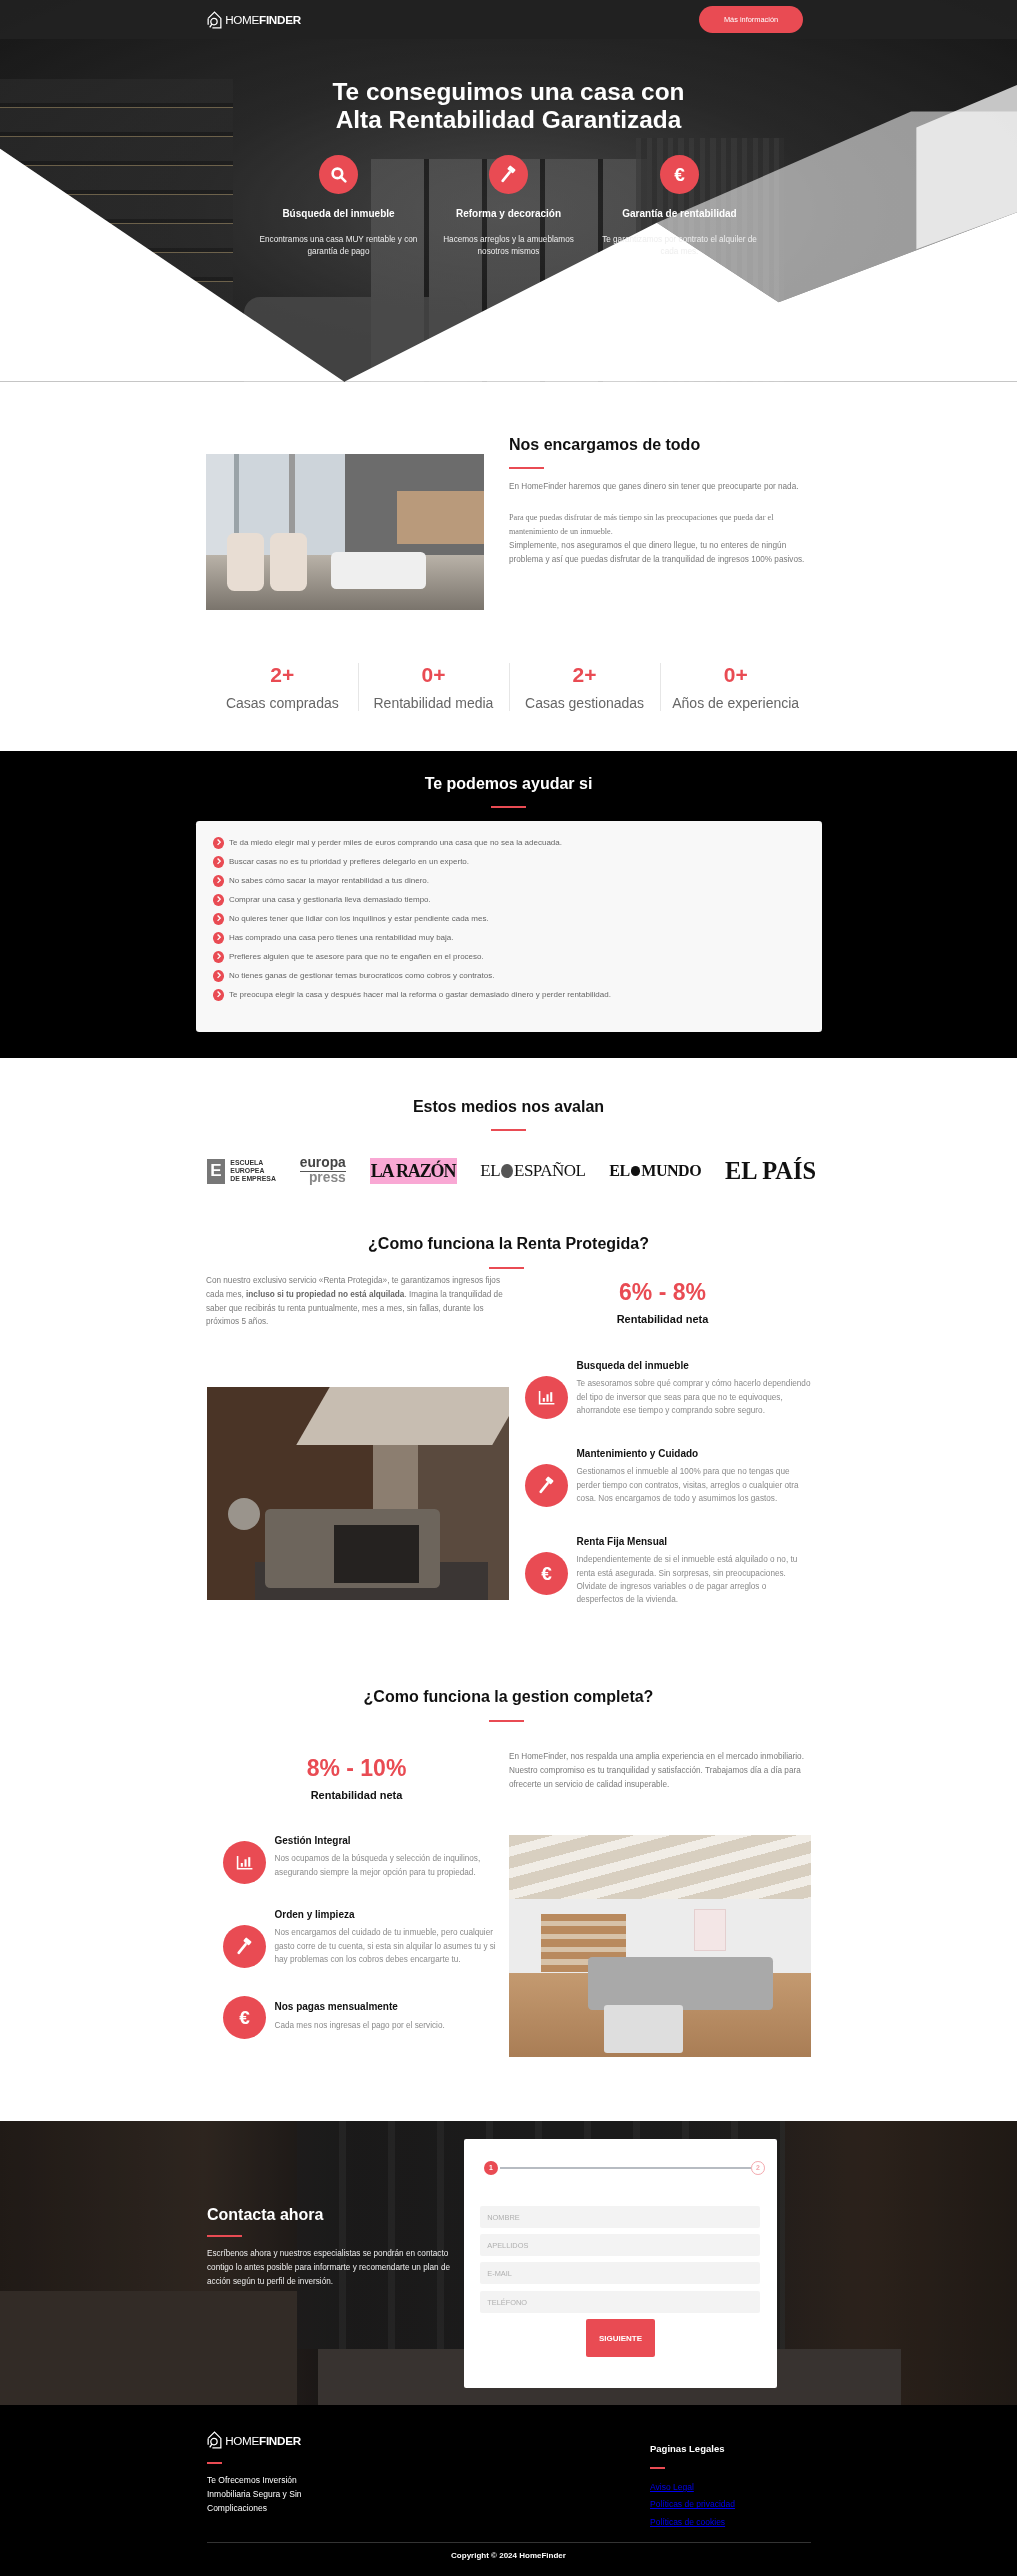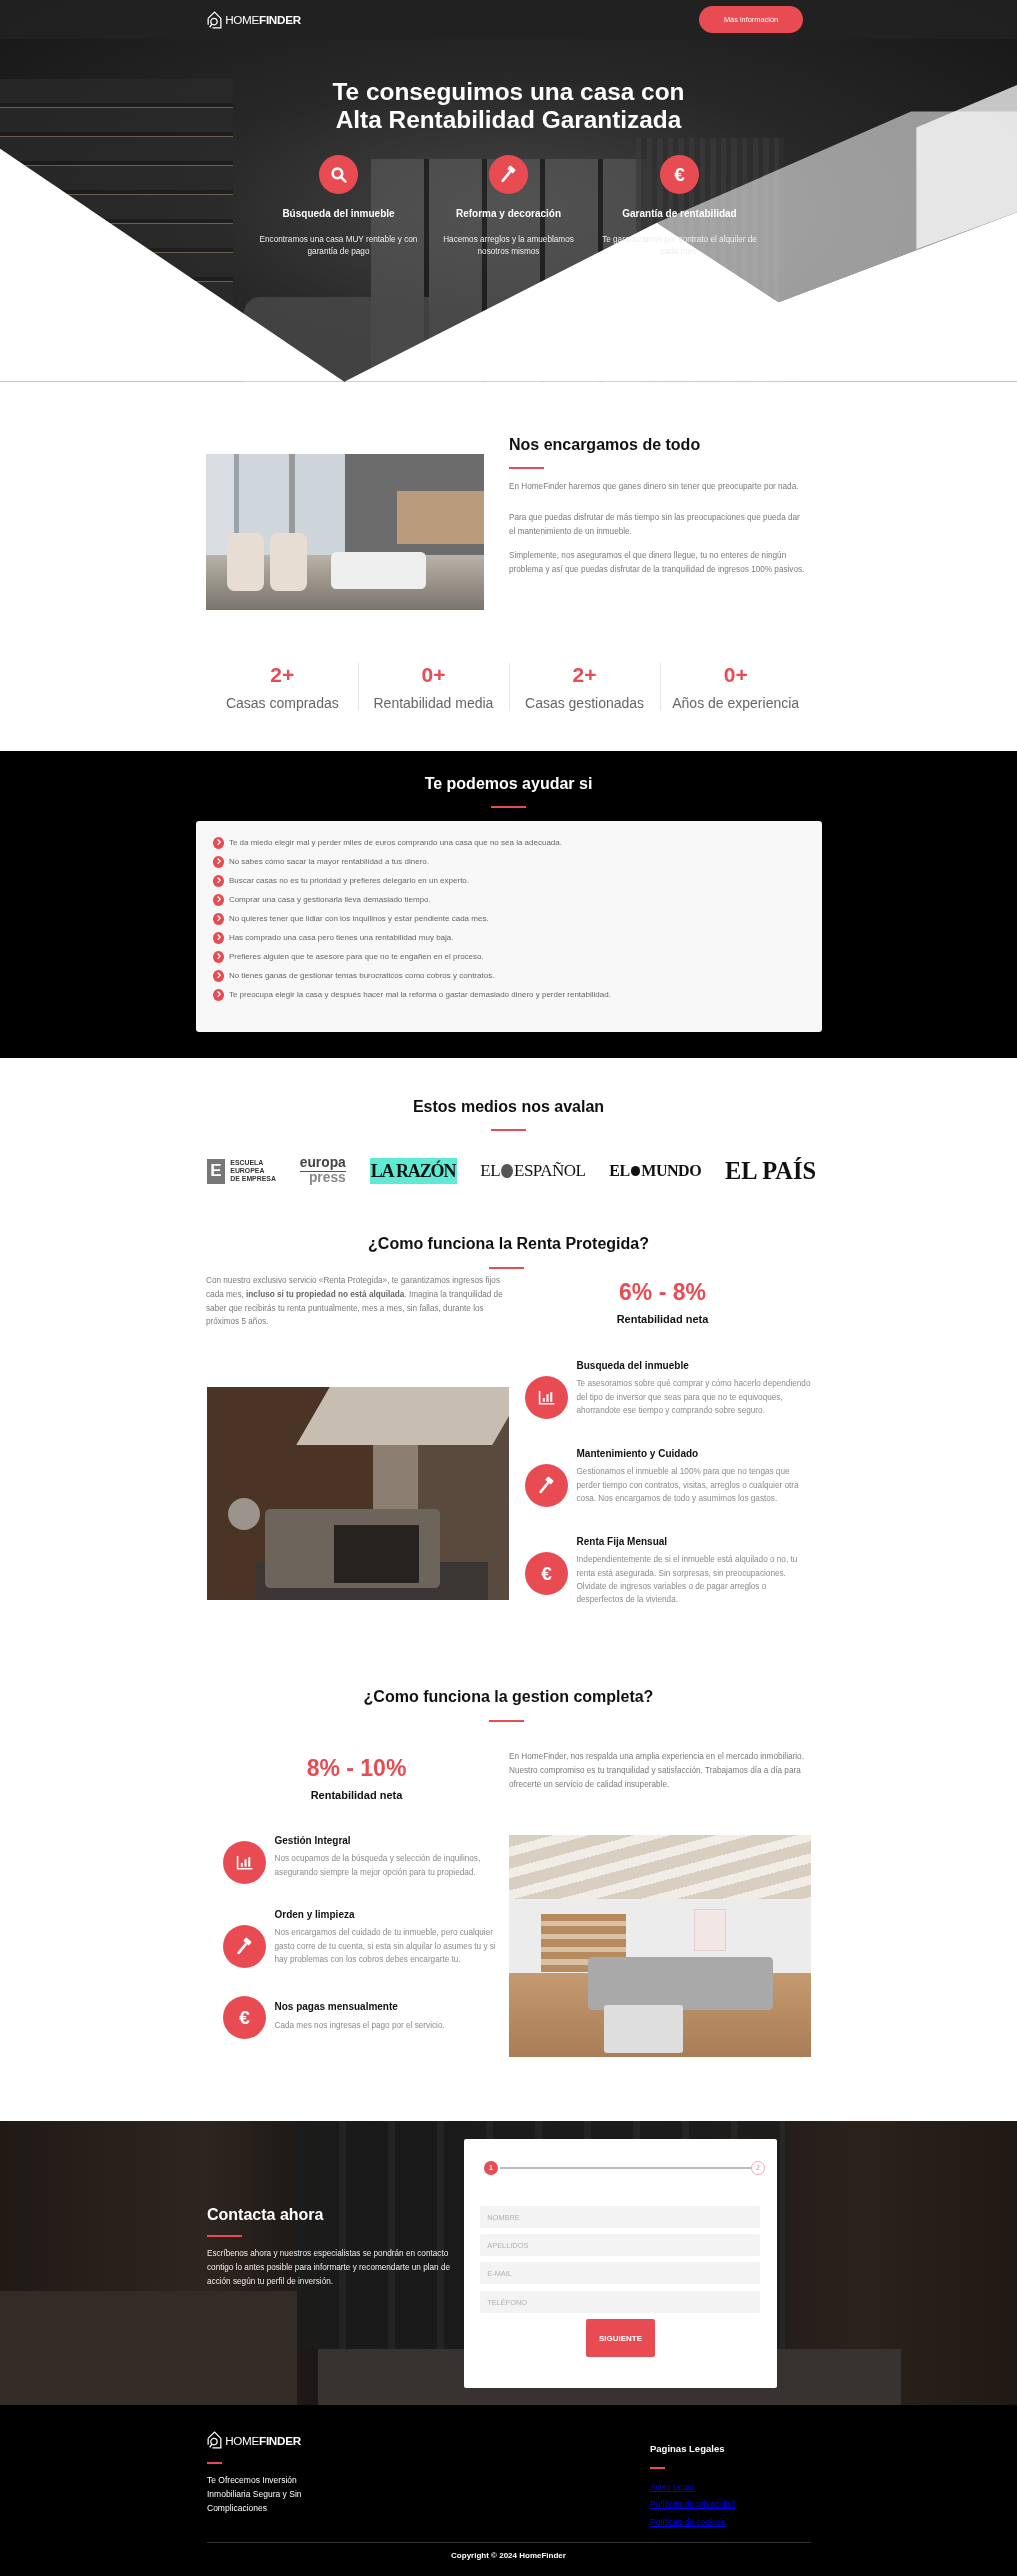--- a/index.html
+++ b/index.html
@@ -174,21 +174,21 @@
   <div class="abs floor"></div>
   <div class="abs cab"></div>
   <div class="abs chair1"></div>
   <div class="abs chair2"></div>
   <div class="abs sofa"></div>
 </div>
 <h2 class="abs section-title" style="left:509px; top:436px;">Nos encargamos de todo</h2>
 <div class="abs accent-bar" style="left:509px; top:467px;"></div>
 <div class="abs" style="left:509px; top:480px; width:297px;">
   <p class="para" style="margin-bottom:17px;">En HomeFinder haremos que ganes dinero sin tener que preocuparte por nada.</p>
-  <p class="para" style="margin-bottom:11px;">Para que puedas disfrutar de más tiempo sin las preocupaciones que pueda dar el mantenimiento de un inmueble.</p>
+  <p class="para" style="margin-bottom:1px;font-family:Liberation Serif, serif;">Para que puedas disfrutar de más tiempo sin las preocupaciones que pueda dar el mantenimiento de un inmueble.</p>
   <p class="para">Simplemente, nos aseguramos el que dinero llegue, tu no enteres de ningún problema y así que puedas disfrutar de la tranquilidad de ingresos 100% pasivos.</p>
 </div>
 
 <div class="abs" style="left:207px; top:663px; width:604px; display:flex; align-items:center;">
   <div class="stat">
     <div class="num">2+</div>
     <div class="lbl">Casas compradas</div>
   </div>
   <div class="stat-div"></div>
   <div class="stat">
@@ -218,29 +218,29 @@
         </svg>
       </span>
       <span>Te da miedo elegir mal y perder miles de euros comprando una casa que no sea la adecuada.</span>
     </div>
   <div class="help-item">
       <span class="chev">
         <svg width="5.3" height="6.4" viewBox="0 0 10 12">
           <path d="M3 1 L8 6 L3 11" fill="none" stroke="#fff" stroke-width="2.5"></path>
         </svg>
       </span>
+      <span>Buscar casas no es tu prioridad y prefieres delegarlo en un experto.</span>
+    </div>
+  <div class="help-item">
+      <span class="chev">
+        <svg width="5.3" height="6.4" viewBox="0 0 10 12">
+          <path d="M3 1 L8 6 L3 11" fill="none" stroke="#fff" stroke-width="2.5"></path>
+        </svg>
+      </span>
       <span>No sabes cómo sacar la mayor rentabilidad a tus dinero.</span>
-    </div>
-  <div class="help-item">
-      <span class="chev">
-        <svg width="5.3" height="6.4" viewBox="0 0 10 12">
-          <path d="M3 1 L8 6 L3 11" fill="none" stroke="#fff" stroke-width="2.5"></path>
-        </svg>
-      </span>
-      <span>Buscar casas no es tu prioridad y prefieres delegarlo en un experto.</span>
     </div>
   <div class="help-item">
       <span class="chev">
         <svg width="5.3" height="6.4" viewBox="0 0 10 12">
           <path d="M3 1 L8 6 L3 11" fill="none" stroke="#fff" stroke-width="2.5"></path>
         </svg>
       </span>
       <span>Comprar una casa y gestionarla lleva demasiado tiempo.</span>
     </div>
   <div class="help-item">
@@ -293,21 +293,21 @@
     <div class="t">
       <div>ESCUELA</div>
       <div>EUROPEA</div>
       <div>DE EMPRESA</div>
     </div>
   </div>
   <div class="m-europa">
     <div class="a">europa</div>
     <div class="b">press</div>
   </div>
-  <div class="m-serif" style="font-size:18px; background:#5eead4; padding:2.1px 1.1px; letter-spacing:-1.1px;">LA RAZÓN</div>
+  <div class="m-serif" style="font-size:18px; background:#f9a8d4; padding:2.1px 1.1px; letter-spacing:-1.1px;">LA RAZÓN</div>
   <div class="m-serif" style="font-size:17px; font-weight:400; display:flex; align-items:center; gap:1.1px; letter-spacing:-0.5px;">
     <span>EL</span>
     <span style="display:inline-block; width:11.7px; height:13.8px; border-radius:50%; background:#555;"></span>
     <span>ESPAÑOL</span>
   </div>
   <div class="m-serif" style="font-size:16px; display:flex; align-items:center; gap:1.1px; letter-spacing:-0.5px;">
     <span>EL</span>
     <span style="display:inline-block; width:9.5px; height:9.5px; border-radius:50%; background:#111;"></span>
     <span>MUNDO</span>
   </div>

